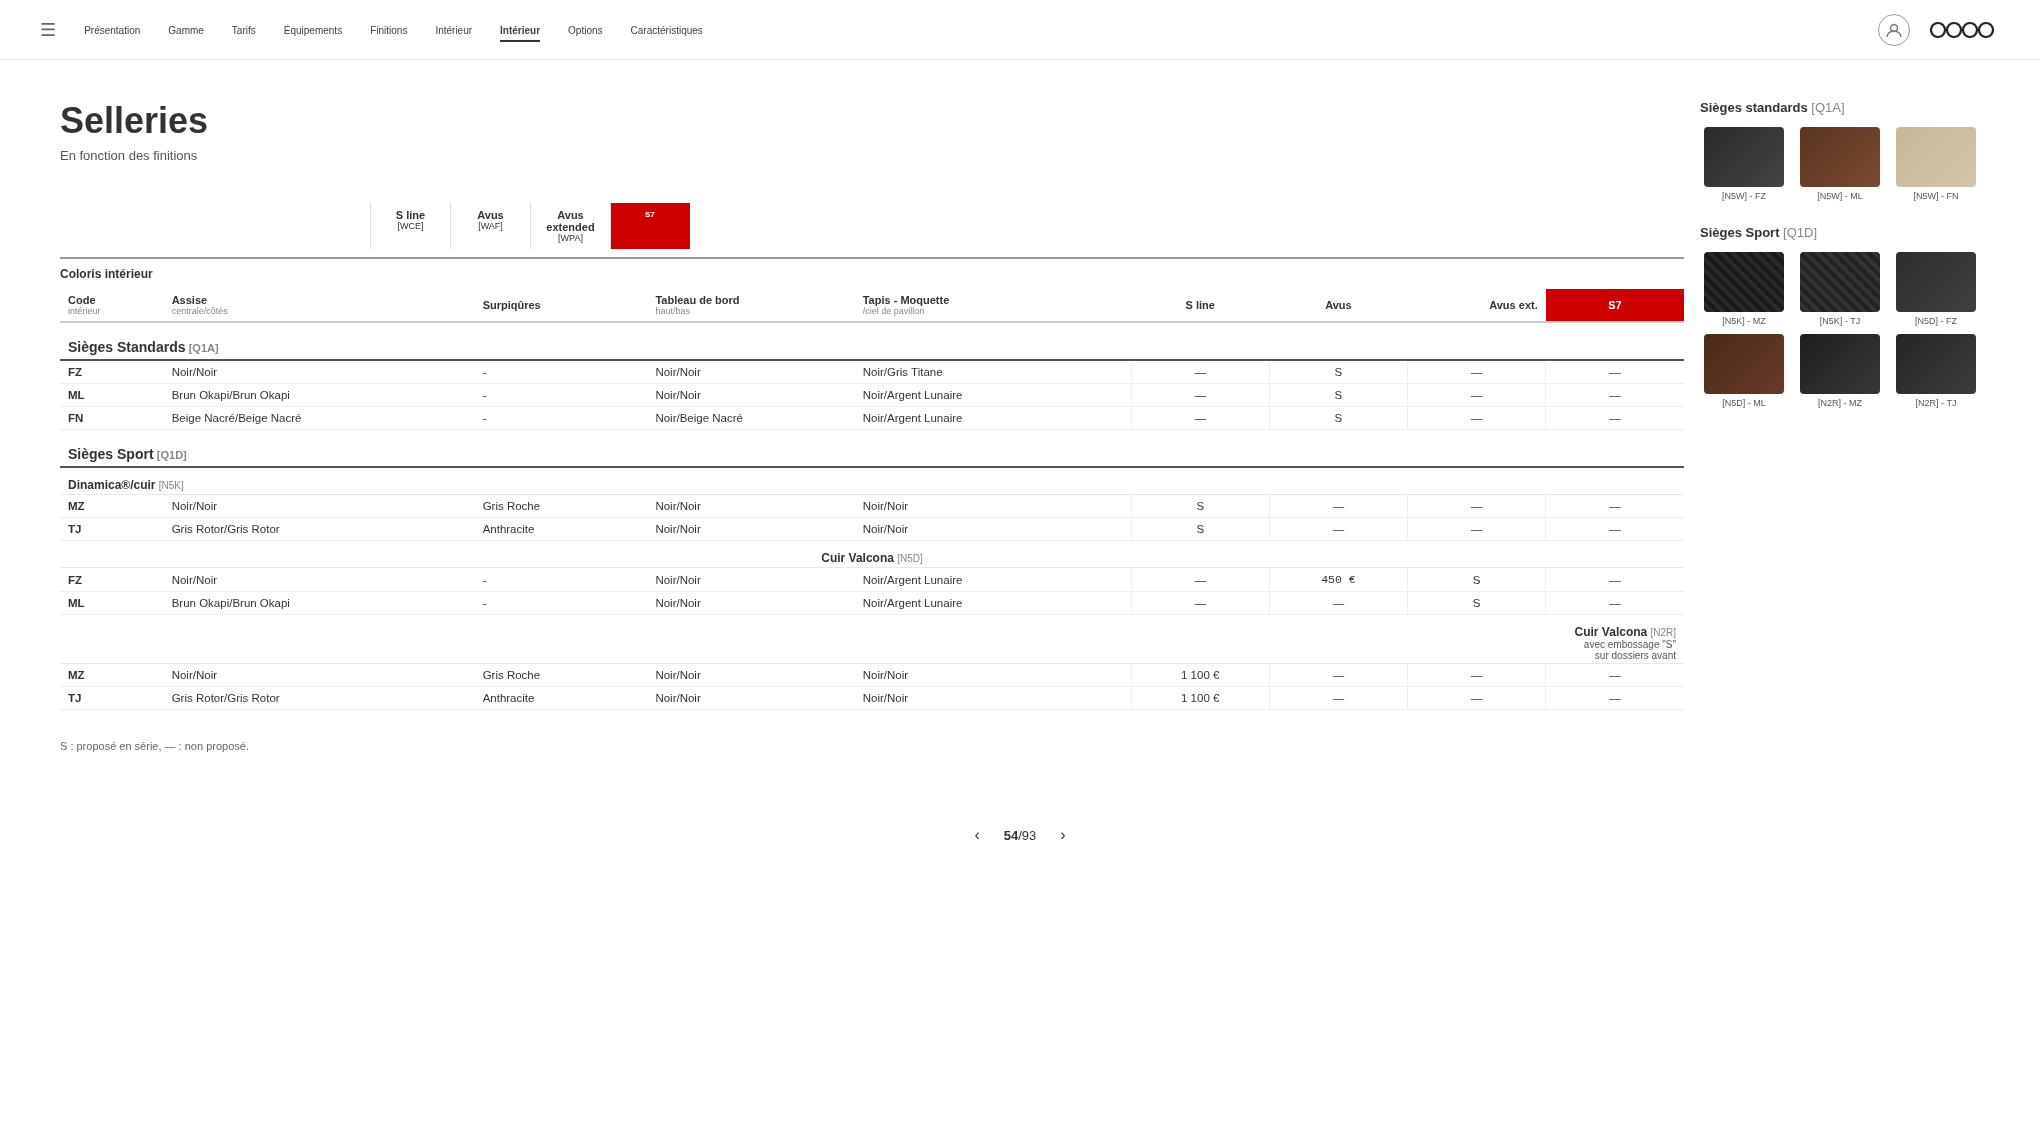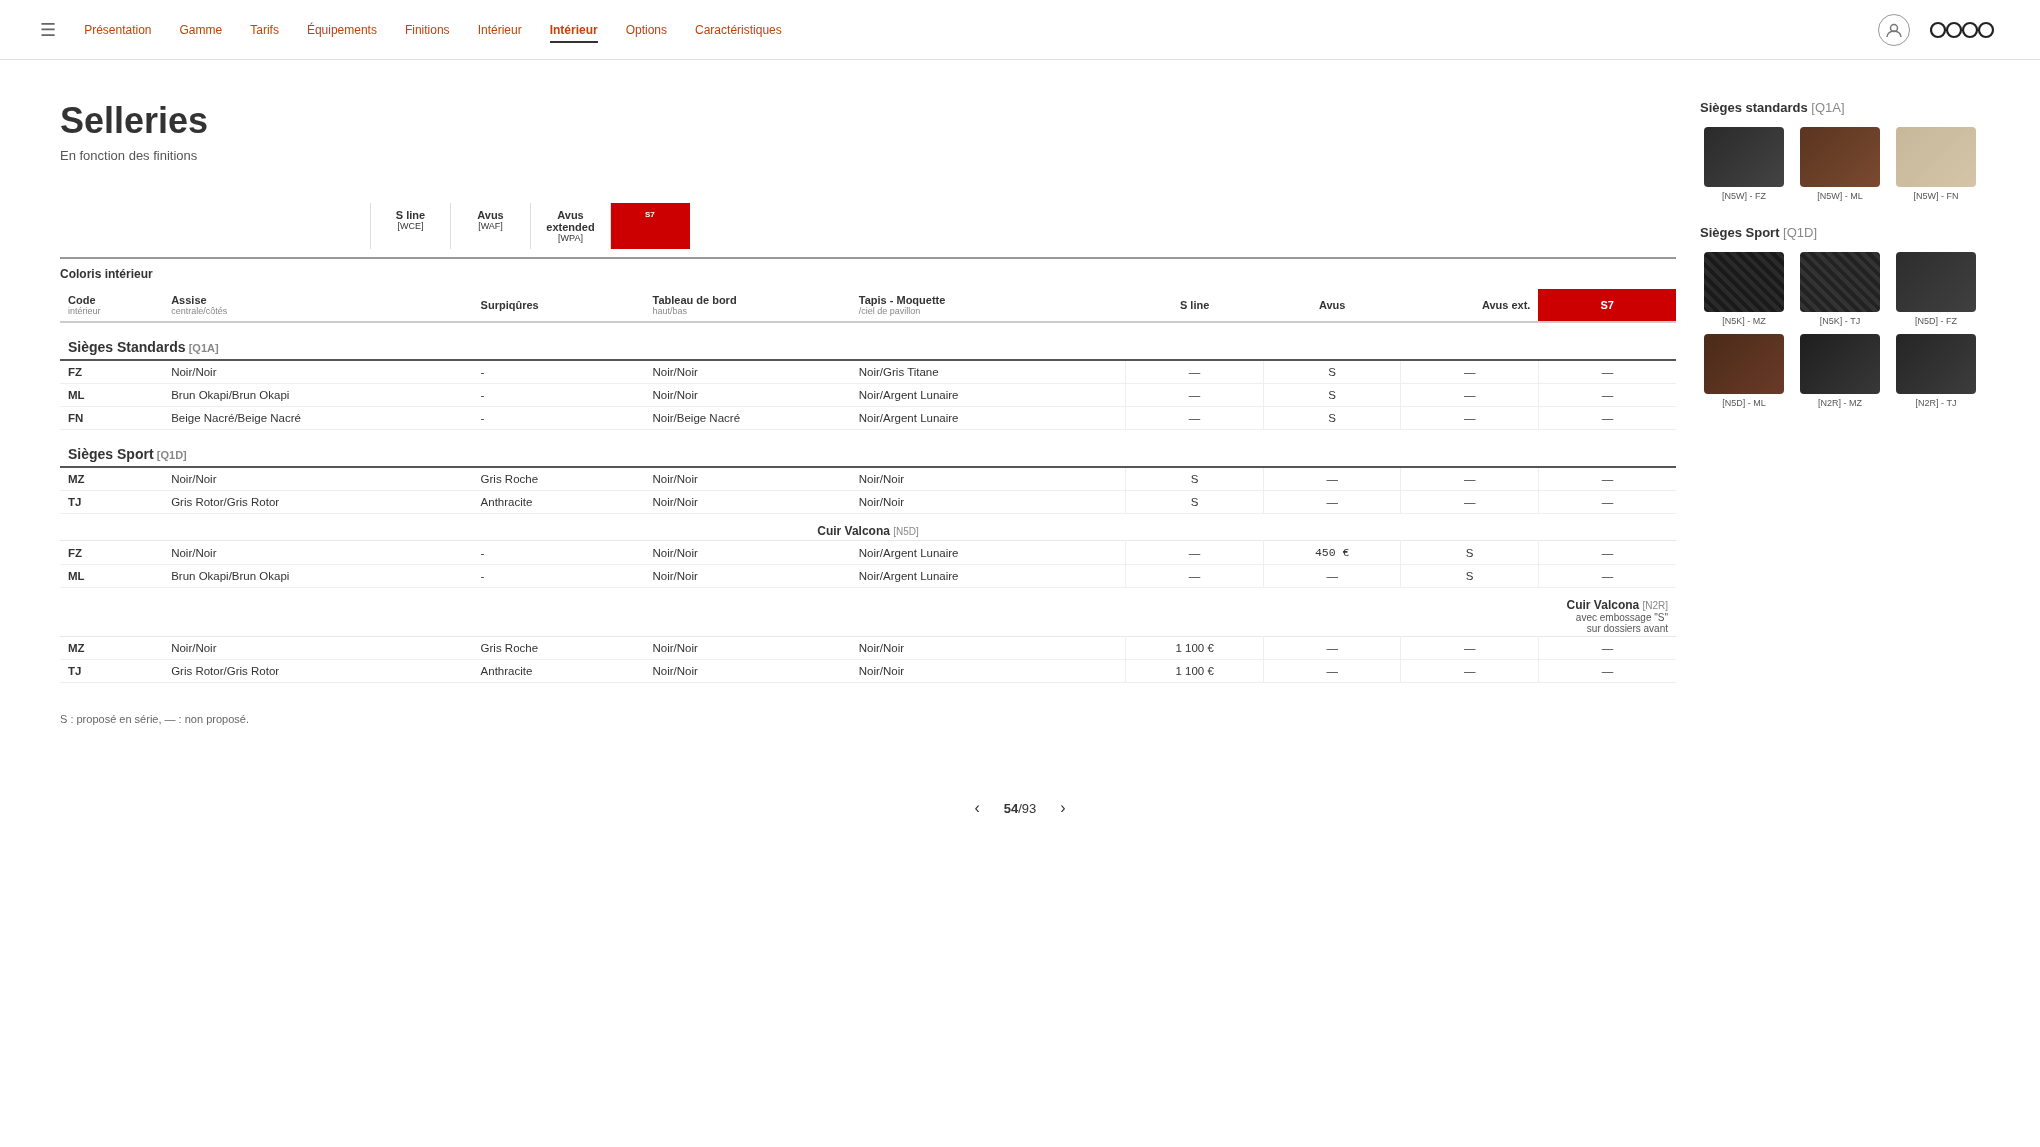--- a/index.html
+++ b/index.html
@@ -8,30 +8,30 @@
     
     nav {
       display: flex; align-items: center; justify-content: space-between;
       padding: 0 40px; height: 60px; border-bottom: 1px solid #e0e0e0;
       position: sticky; top: 0; background: #fff; z-index: 100;
     }
     .nav-left { display: flex; align-items: center; gap: 28px; }
     .nav-hamburger { font-size: 18px; color: #666; cursor: pointer; }
     .nav-links { display: flex; gap: 28px; list-style: none; }
     .nav-links li a {
-      text-decoration: none; color: #c2410c; font-size: 12px;
+      text-decoration: none; color: #404040; font-size: 10px;
       padding-bottom: 4px;
     }
     .nav-links li a.active {
       font-weight: bold; border-bottom: 2px solid #333;
     }
     .nav-right { display: flex; align-items: center; gap: 20px; }
 
     
-    main { padding: 40px 60px; display: flex; gap: 24px; }
+    main { padding: 40px 60px; display: flex; gap: 16px; }
     .content { flex: 1; }
 
     
     .page-title { font-size: 36px; font-weight: bold; margin-bottom: 6px; }
     .page-subtitle { font-size: 13px; color: #555; margin-bottom: 40px; }
 
     .coloris-header {
       font-size: 12px; font-weight: bold; margin: 16px 0 8px 0;
       border-top: 1px solid #ccc; padding-top: 12px;
     }
@@ -245,20 +245,27 @@
           <td class="fin-cell" style="text-align:center;">—</td>
           <td class="fin-cell" style="text-align:center;">—</td>
         </tr>
           <tr class="seat-section-header">
             <td colspan="9" style="padding-top:16px; padding-bottom:4px; border-bottom: 2px solid #555;">
     <span class="seat-group-title">Sièges Sport</span>
     <span class="seat-group-code"> [Q1D]</span>
   </td>
           </tr>
           <tr>
+            <td colspan="9" style="padding-top:10px; padding-bottom:2px; border-bottom:none;">
+          <span class="seat-type-name">Dinamica®/cuir</span>
+          <span class="seat-type-code"> [N5K]</span>
+          
+        </td>
+          </tr>
+          <tr>
           <td><strong>MZ</strong></td>
           <td>Noir/Noir</td>
           <td>Gris Roche</td>
           <td>Noir/Noir</td>
           <td>Noir/Noir</td>
           <td class="fin-cell" style="text-align:center;">S</td>
           <td class="fin-cell" style="text-align:center;">—</td>
           <td class="fin-cell" style="text-align:center;">—</td>
           <td class="fin-cell" style="text-align:center;">—</td>
         </tr>

